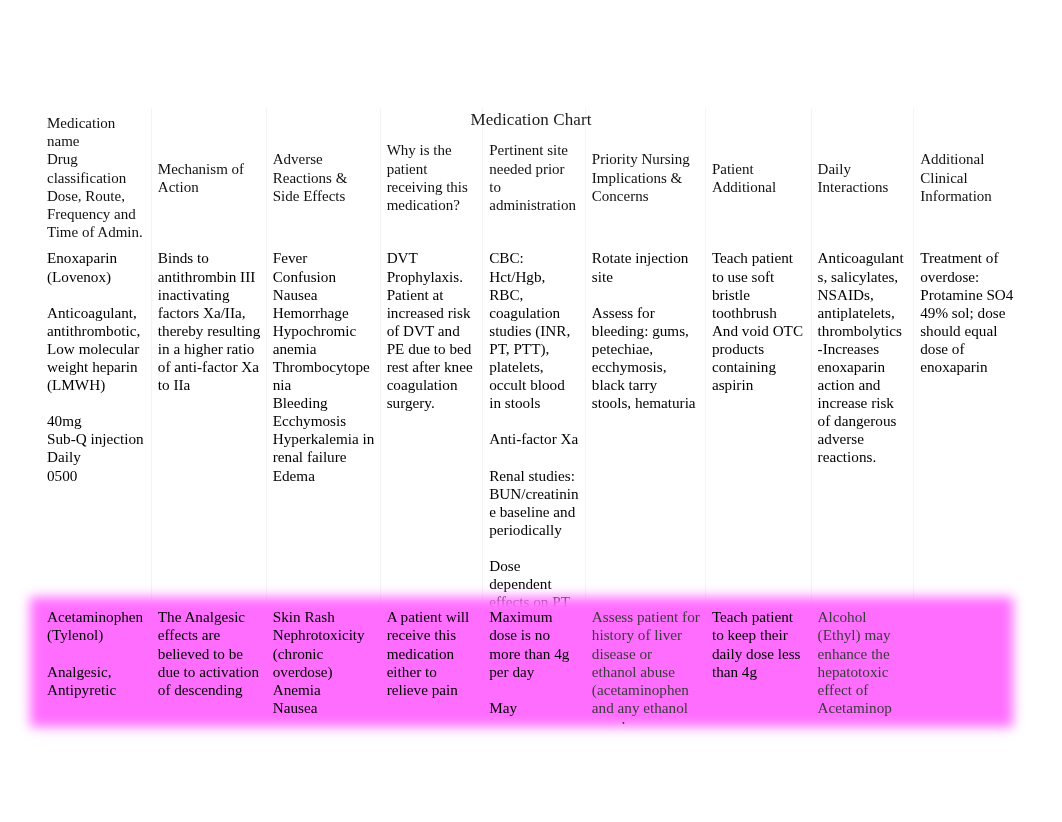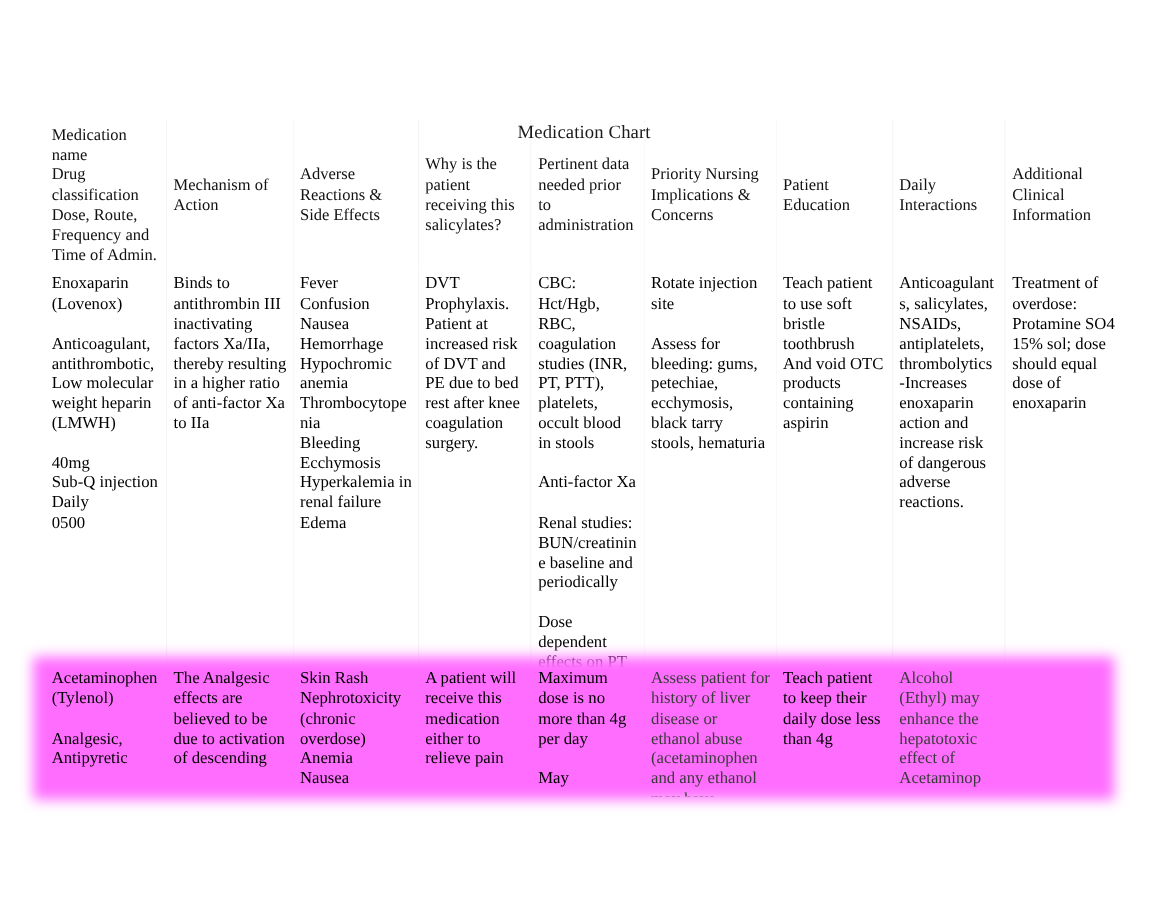--- a/index.html
+++ b/index.html
@@ -160,30 +160,30 @@
 Drug classification
 Dose, Route, Frequency and Time of Admin.</span>
           </td>
         <td class="hdr-mid">
             <span class="cell-text">Mechanism of Action</span>
           </td>
         <td class="hdr-mid">
             <span class="cell-text">Adverse Reactions &amp; Side Effects</span>
           </td>
         <td class="hdr-mid">
-            <span class="cell-text">Why is the patient receiving this salicylates?</span>
-          </td>
-        <td class="hdr-mid">
-            <span class="cell-text">Pertinent data needed prior to administration</span>
+            <span class="cell-text">Why is the patient receiving this medication?</span>
+          </td>
+        <td class="hdr-mid">
+            <span class="cell-text">Pertinent site needed prior to administration</span>
           </td>
         <td class="hdr-mid">
             <span class="cell-text">Priority Nursing Implications &amp; Concerns</span>
           </td>
         <td class="hdr-mid">
-            <span class="cell-text">Patient Education</span>
+            <span class="cell-text">Patient Additional</span>
           </td>
         <td class="hdr-mid">
             <span class="cell-text">Daily Interactions</span>
           </td>
         <td class="hdr-mid">
             <span class="cell-text">Additional Clinical Information</span>
           </td>
       </tr>
 
       <tr>
@@ -229,21 +229,21 @@
 
 Assess for bleeding: gums, petechiae, ecchymosis, black tarry stools, hematuria</span>
           </td>
         <td>
             <span class="cell-text">Teach patient to use soft bristle toothbrush And void OTC products containing aspirin</span>
           </td>
         <td>
             <span class="cell-text">Anticoagulants, salicylates, NSAIDs, antiplatelets, thrombolytics -Increases enoxaparin action and increase risk of dangerous adverse reactions.</span>
           </td>
         <td>
-            <span class="cell-text">Treatment of overdose: Protamine SO4 15% sol; dose should equal dose of enoxaparin</span>
+            <span class="cell-text">Treatment of overdose: Protamine SO4 49% sol; dose should equal dose of enoxaparin</span>
           </td>
       </tr>
     </tbody>
   </table>
 
   <div class="highlight-band"></div>
 
   <div class="row-clip">
     <table>
       <colgroup>

